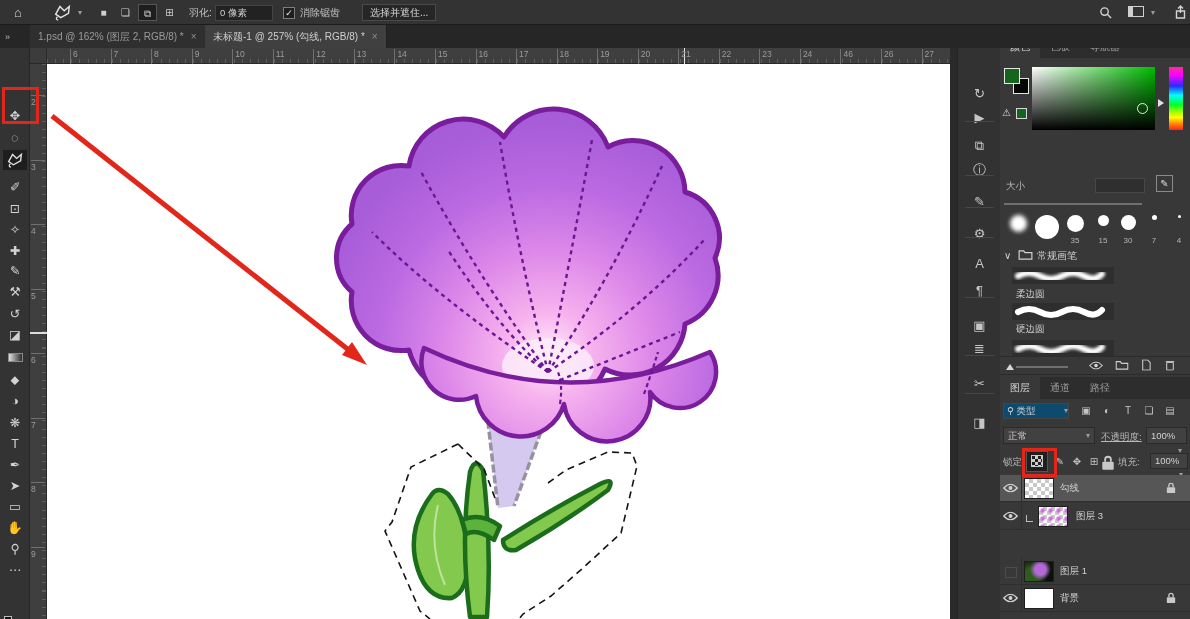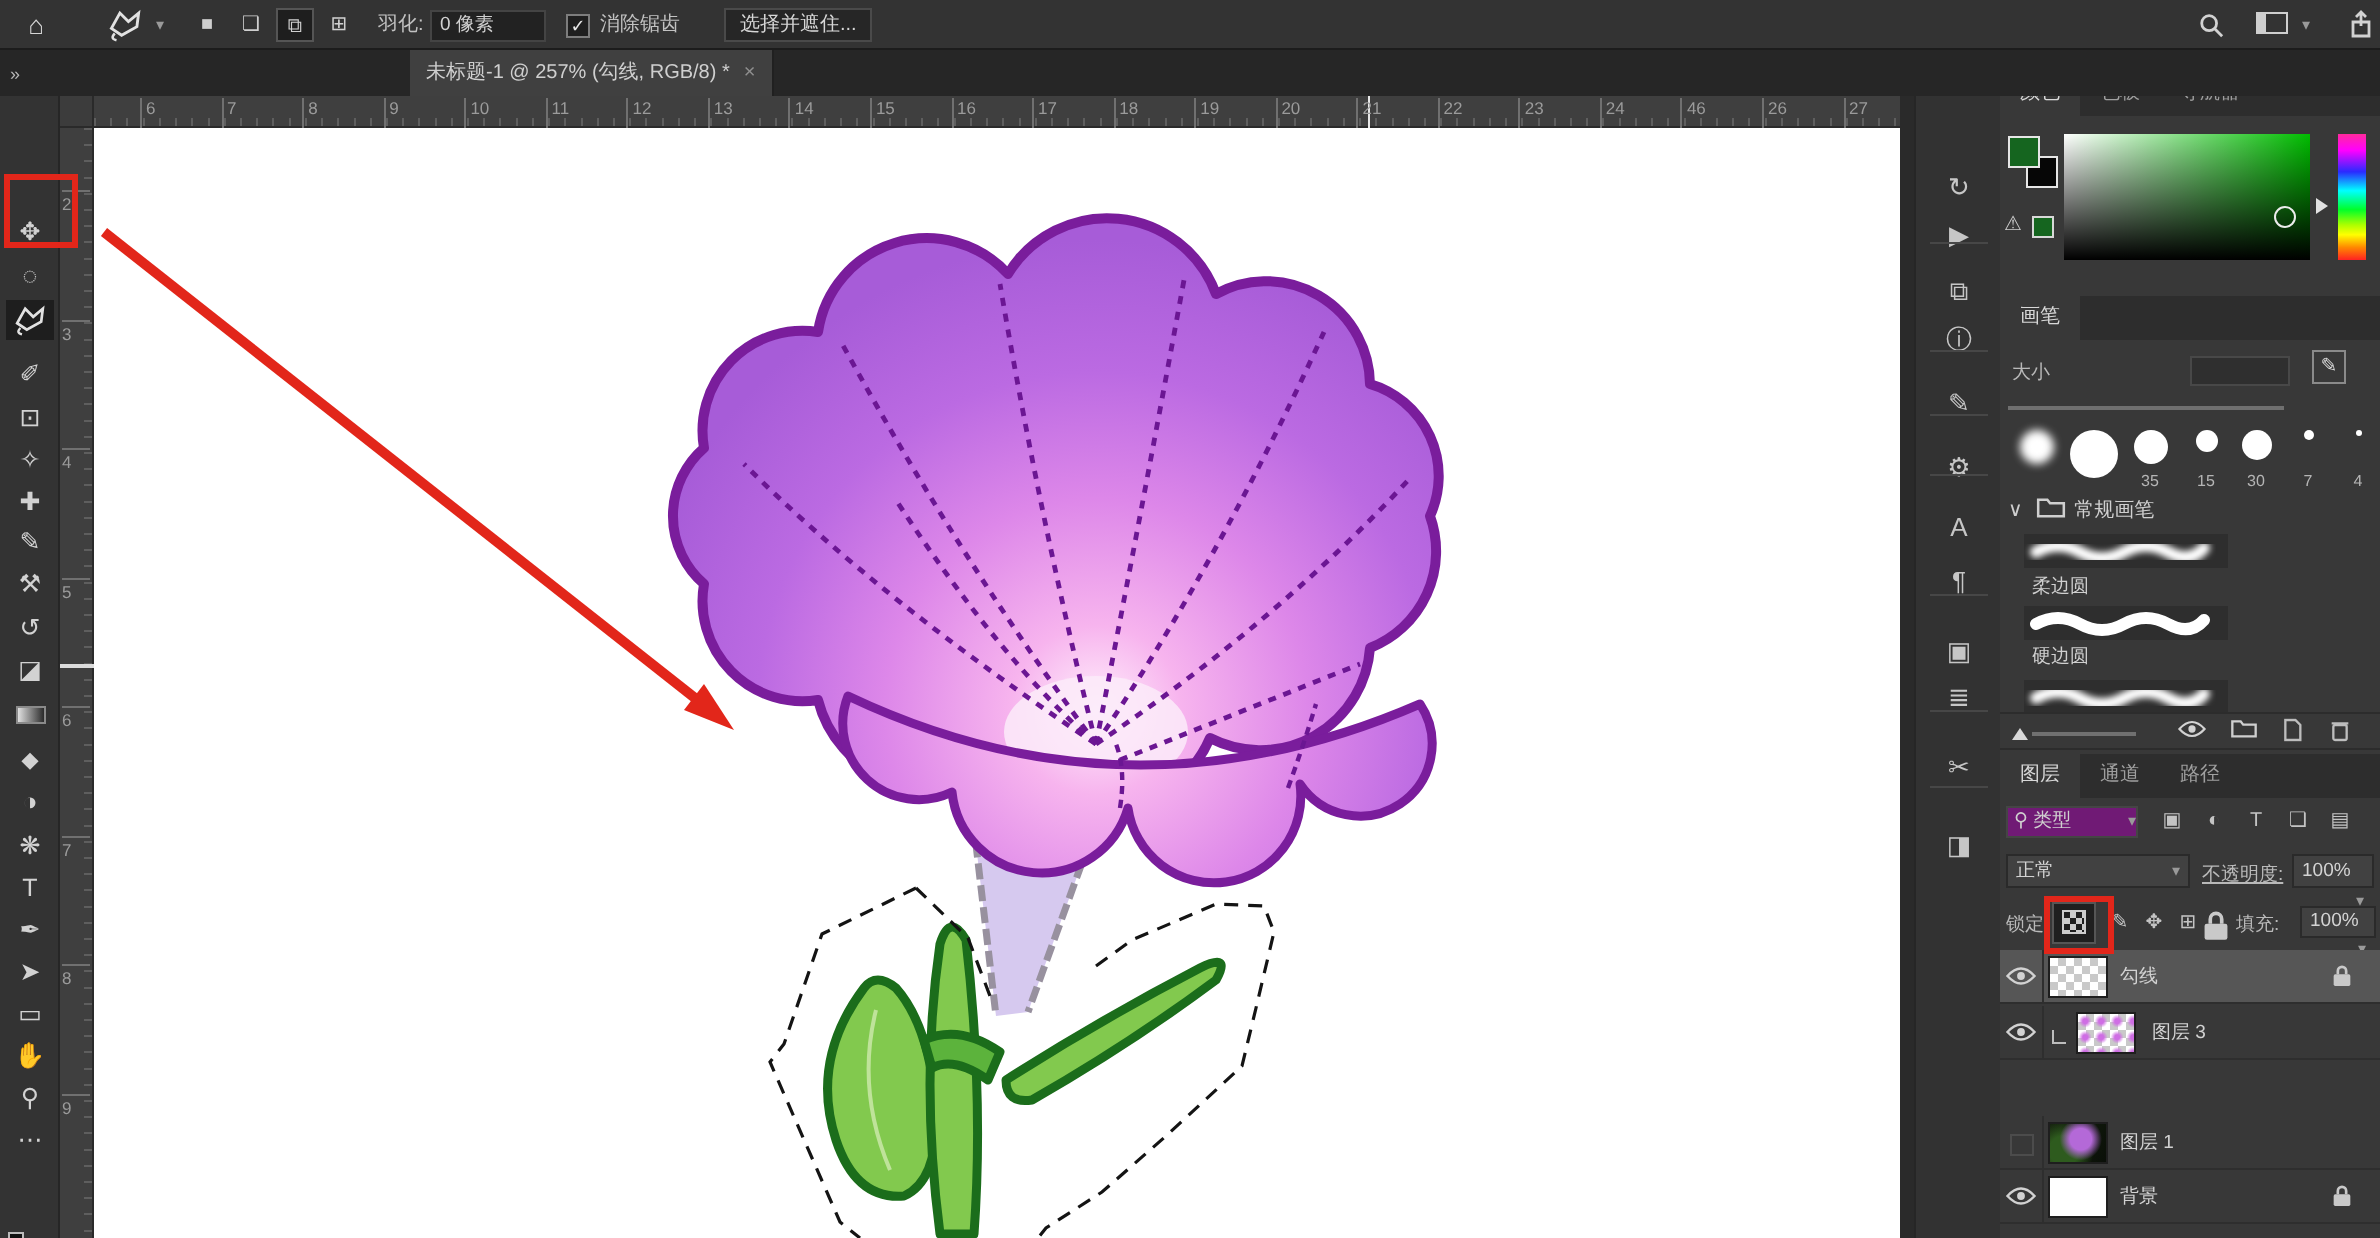--- a/index.html
+++ b/index.html
@@ -71,21 +71,21 @@
   .plabel{position:absolute;left:0;right:0;bottom:0;font-size:8px;color:#b5b5b5;}
   #folderrow{position:absolute;left:4px;top:222px;height:17px;line-height:17px;color:#cfcfcf;font-size:10px;}
   #brushlist{position:absolute;left:12px;top:240px;width:104px;height:92px;}
   .btile{position:absolute;left:0;width:102px;height:17px;background:#2e2e2e;}
   .blabel{position:absolute;left:4px;width:98px;height:14px;font-size:9.5px;color:#cfcfcf;line-height:14px;}
   #brushbar{position:absolute;left:0;top:331px;width:190px;height:19px;border-top:1px solid #2c2c2c;border-bottom:1px solid #2c2c2c;}
   .bbslider{position:absolute;left:6px;top:7px;width:0;height:0;border-left:4px solid transparent;border-right:4px solid transparent;border-bottom:6px solid #d8d8d8;}
   .bbline{position:absolute;left:16px;top:9px;width:52px;height:1.5px;background:#707070;}
   .bbicon{position:absolute;top:2px;width:16px;height:15px;text-align:center;color:#bdbdbd;font-size:10px;line-height:15px;}
   
-  #lyr-filter{position:absolute;left:3px;top:378px;width:66px;height:16px;background:#701a75;border:1px solid #454545;font-size:9.5px;line-height:14px;color:#cfcfcf;padding-left:3px;}
+  #lyr-filter{position:absolute;left:3px;top:378px;width:66px;height:16px;background:#0c4a6e;border:1px solid #454545;font-size:9.5px;line-height:14px;color:#cfcfcf;padding-left:3px;}
   .fltico{position:absolute;top:378px;width:16px;height:16px;text-align:center;font-size:10px;color:#c4c4c4;line-height:16px;}
   .dropdown{position:absolute;background:#414141;border:1px solid #2a2a2a;font-size:9.5px;color:#d3d3d3;line-height:15px;padding:0 4px;height:17px;}
   .ddcaret{float:right;color:#9a9a9a;font-size:8px;margin-left:3px;}
   .rowlabel{position:absolute;font-size:9.5px;color:#b9b9b9;}
   .lockico{position:absolute;top:429px;width:16px;height:16px;text-align:center;font-size:10px;color:#c4c4c4;line-height:16px;}
   #lockT{position:absolute;left:26px;top:426px;width:22px;height:21px;background:#1f1f1f;border:1px solid #555;}
   .minichecker{position:absolute;left:4px;top:3px;width:12px;height:12px;border:1px solid #ccc;
     background-image:linear-gradient(45deg,#ccc 25%,transparent 25%,transparent 75%,#ccc 75%),linear-gradient(45deg,#ccc 25%,#1f1f1f 25%,#1f1f1f 75%,#ccc 75%);background-size:6px 6px;background-position:0 0,3px 3px;}
   #layerlist{position:absolute;left:0;top:450px;width:190px;height:144px;}
   .lrow{position:absolute;left:0;width:190px;height:27px;border-bottom:1px solid #2e2e2e;background:#383838;}
@@ -163,20 +163,21 @@
   <span class="glyph" style="left:1125px;width:22px;"><span style="display:inline-block;width:16px;height:11px;border:1px solid #cfcfcf;border-left-width:5px;"></span></span>
   <span class="glyph" style="left:1148px;width:10px;font-size:8px;color:#9a9a9a;">▾</span>
   <span class="glyph" style="left:1170px;width:20px;"><svg width="13" height="14" viewBox="0 0 12 14" style="margin-top:5px;">
         <path d="M2,6 H10 V13 H2 Z" fill="none" stroke="#d2d2d2" stroke-width="1.4"></path>
         <path d="M6,8 V1 M3.5,3.5 L6,1 L8.5,3.5" fill="none" stroke="#d2d2d2" stroke-width="1.4"></path>
       </svg></span>
 </div>
 
 <div id="tabbar">
   <span class="chev" style="left:5px;top:7px;">»</span>
+  <div class="doc-tab" style="left:30px;"><span>1.psd @ 162% (图层 2, RGB/8) *</span><span class="tab-close">×</span></div>
   <div class="doc-tab active" style="left:205px;text-align:right;"><span>未标题-1 @ 257% (勾线, RGB/8) *</span><span class="tab-close">×</span></div>
 </div>
 
 <div id="toolbar">
   <div id="miniswatch">
     <span class="msq" style="left:0;top:0;background:#111;"></span>
 
   </div>
 
 <div class="tool" style="top: 58px;">✥</div>
@@ -328,23 +329,20 @@
   <div class="bg-swatch"></div>
   <div class="fg-swatch" id="pfg" style="background: rgb(21, 101, 31);"></div>
   <span class="warn">⚠</span>
   <span class="warn-swatch" id="pwarn" style="background: rgb(21, 101, 31);"></span>
   <div id="satfield">
       <span id="satcircle"></span>
     </div>
   <span id="huearrow"></span>
   <div id="huebar"></div>
 
-  <div class="ptabs" style="top:123px;">
-    <span class="ptab active">画笔</span>
-  </div>
   <span class="rowlabel dim" style="left:6px;top:155px;">大小</span>
   <span class="size-box"></span>
   <span class="pen-box">✎</span>
   <div id="sizeslider"></div>
   <div id="presetrow">
       <div class="preset" style="left: 5px;"><span class="pcircle psoft" style="height: 17px; width: 17px;"></span><span class="plabel"></span></div>
       <div class="preset" style="left: 34px;"><span class="pcircle" style="height: 24px; width: 24px;"></span><span class="plabel"></span></div>
       <div class="preset" style="left: 62px;"><span class="pcircle" style="height: 17px; width: 17px;"></span><span class="plabel">35</span></div>
       <div class="preset" style="left: 90px;"><span class="pcircle" style="height: 11px; width: 11px;"></span><span class="plabel">15</span></div>
       <div class="preset" style="left: 115px;"><span class="pcircle" style="height: 15px; width: 15px;"></span><span class="plabel">30</span></div>

